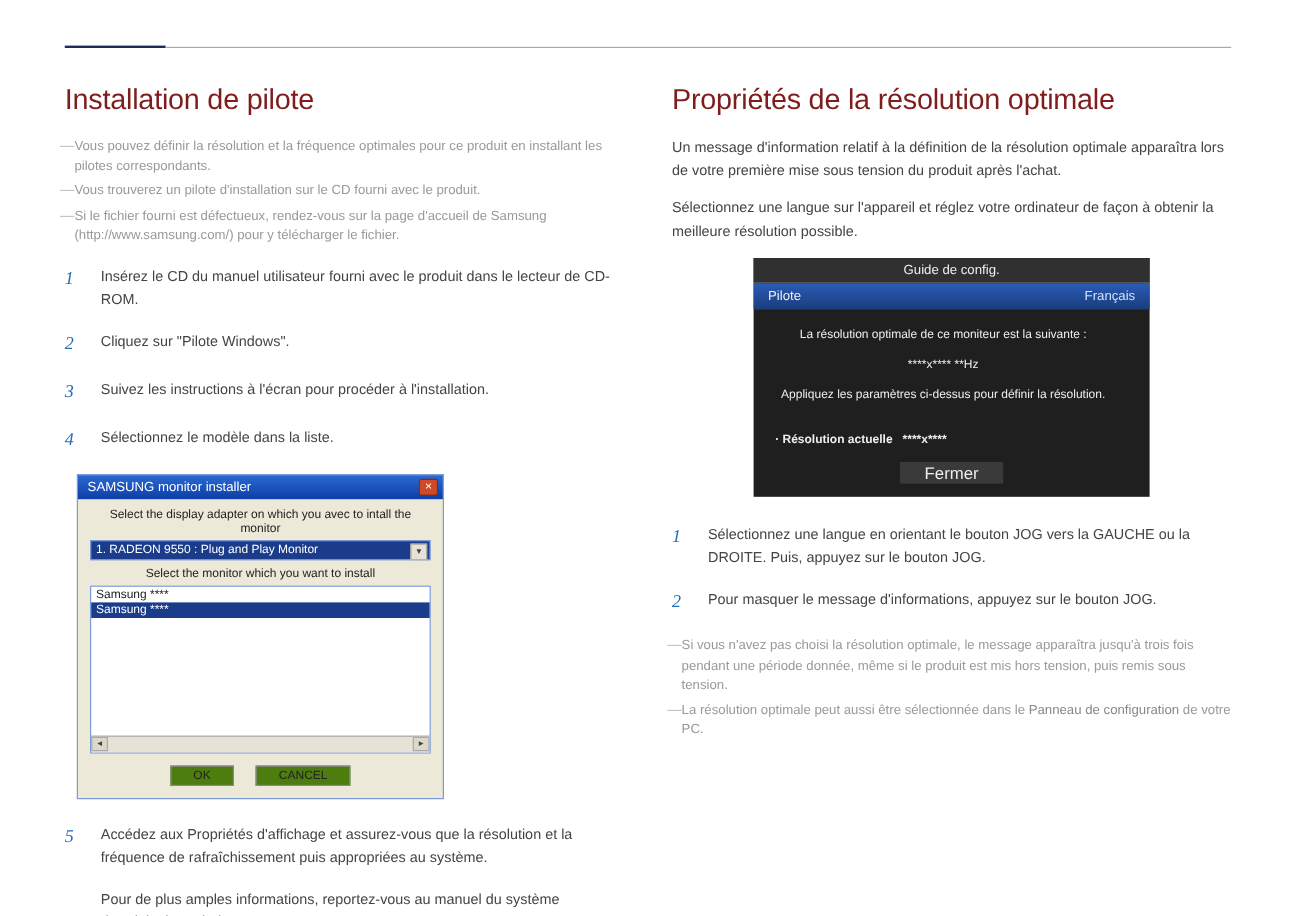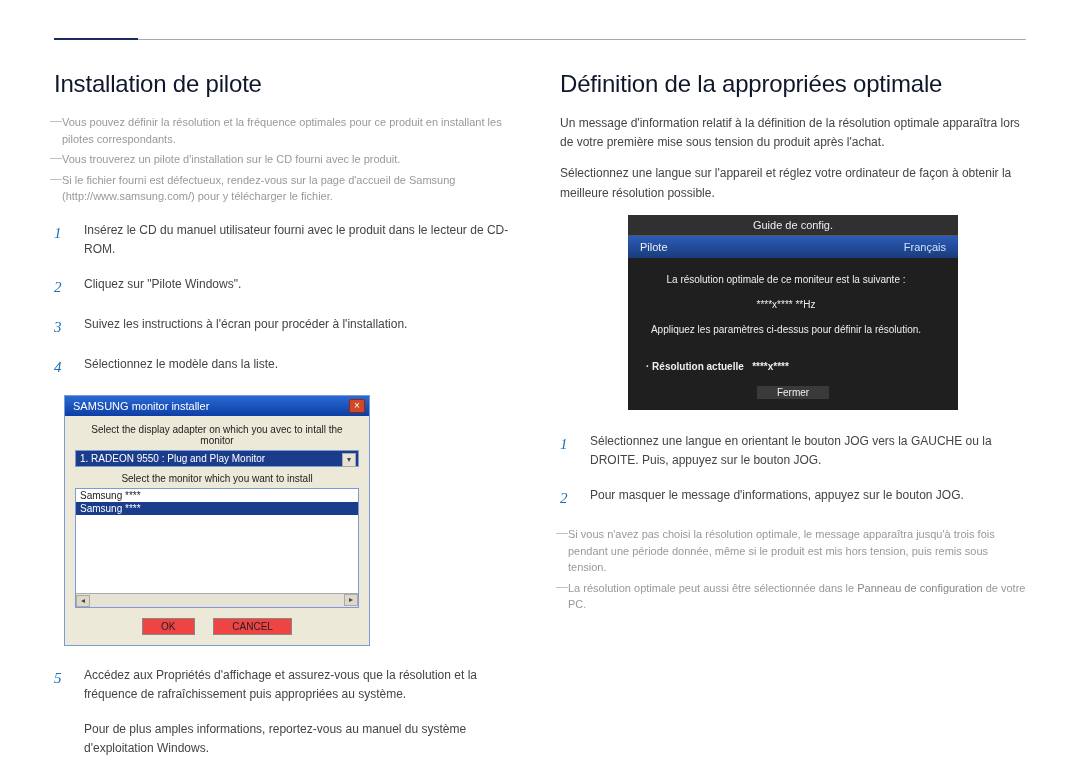--- a/index.html
+++ b/index.html
@@ -3,59 +3,59 @@
   <meta charset="utf-8">
   <style>
     * { margin: 0; padding: 0; box-sizing: border-box; }
     body { font-family: Arial, Helvetica, sans-serif; background: #fff; color: #333; width: 1080px; }
     .page { padding: 38px 54px 30px 54px; }
     .header-rule { display: flex; align-items: center; margin-bottom: 30px; }
     .header-rule .thick { width: 84px; height: 2px; background: #1a2b5e; }
     .header-rule .thin { flex: 1; height: 1px; background: #aaa; margin-left: 0; }
     .columns { display: flex; gap: 40px; }
     .col { flex: 1; min-width: 0; }
-    h2.section-title { color: #0f172a; font-weight: 400; font-size: 24px; letter-spacing: -0.2px; margin-bottom: 16px; }
+    h2.section-title { color: #7f1d1d; font-weight: 400; font-size: 24px; letter-spacing: -0.2px; margin-bottom: 16px; }
     .note-list { list-style: none; margin-bottom: 16px; }
     .note-list li { color: #999; font-size: 11px; line-height: 1.5; position: relative; padding-left: 8px; margin-bottom: 4px; }
     .note-list li::before { content: "―"; position: absolute; left: -4px; top: -2px; color: #bbb; font-size: 12px; }
     .steps { list-style: none; }
     .steps li { display: flex; gap: 14px; font-size: 12px; color: #444; line-height: 1.6; margin-bottom: 16px; }
     .steps li .num { color: #1d6fb8; font-size: 15px; font-style: italic; font-family: Georgia, serif; flex: 0 0 16px; }
     .steps li .txt { flex: 1; }
     .para { font-size: 12px; color: #444; line-height: 1.6; margin-bottom: 12px; }
     .note-list.small li { font-size: 11px; }
     .strong-ref { font-weight: 400; color: #888; }
     
     .win-dialog { width: 306px; margin: 10px 0 20px 10px; border: 1px solid #7b9bd6; background: #ece9d8; font-family: Tahoma, sans-serif; }
     .win-title { background: linear-gradient(#2a6ad3, #0d3ea5); color: #fff; display: flex; justify-content: space-between; align-items: center; padding: 3px 4px 3px 8px; font-size: 11px; gap: 48px; }
     .win-title .close-box { width: 16px; height: 14px; background: #d04a2a; color: #fff; text-align: center; line-height: 12px; font-size: 10px; border: 1px solid #8b2a10; border-radius: 2px; }
     .win-body { padding: 8px 10px 10px 10px; font-size: 10px; color: #222; }
     .win-body .lbl { text-align: center; font-size: 10px; margin-bottom: 4px; color: #222; }
     .combo { width: 100%; border: 1px solid #7b9bd6; background: #fff; padding: 0; margin-bottom: 6px; position: relative; }
     .combo .sel { background: #1a3c8a; color: #fff; padding: 2px 4px; font-size: 10px; }
     .combo .arrow { position: absolute; right: 2px; top: 2px; width: 14px; height: 14px; background: #e6e2d6; border: 1px solid #aaa; text-align: center; line-height: 12px; font-size: 8px; color: #444; }
-    .listbox { width: 100%; height: 120px; border: 1px solid #7b9bd6; background: #fff; padding: 0; font-size: 10px; position: relative; }
+    .listbox { width: 100%; height: 140px; border: 1px solid #7b9bd6; background: #fff; padding: 0; font-size: 10px; position: relative; }
     .listbox .li1 { padding: 1px 4px; }
     .listbox .li2 { background: #1a3c8a; color: #fff; padding: 1px 4px; }
     .listbox .scroll { position: absolute; bottom: 0; left: 0; right: 0; height: 14px; background: #e6e2d6; border-top: 1px solid #aaa; }
     .listbox .scroll .arrow-l, .listbox .scroll .arrow-r { width: 14px; height: 12px; background: #ddd8c8; border: 1px solid #aaa; display: inline-block; text-align: center; font-size: 8px; line-height: 10px; color: #444; }
     .listbox .scroll .arrow-r { float: right; }
     .win-buttons { text-align: center; margin-top: 10px; }
-    .win-buttons .btn { display: inline-block; background: #ef4444; border: 1px solid #888; padding: 2px 18px; font-size: 10px; margin: 0 8px; }
+    .win-buttons .btn { display: inline-block; background: #4d7c0f; border: 1px solid #888; padding: 2px 18px; font-size: 10px; margin: 0 8px; }
     
     .osd { width: 330px; background: #1f1f1f; color: #eee; font-size: 11px; margin: 6px auto 22px auto; padding-bottom: 12px; }
     .osd .osd-title { text-align: center; background: #303030; padding: 4px 0; font-size: 11px; }
     .osd .sep { height: 1px; background: #555; }
     .osd .row-lang { display: flex; justify-content: space-between; background: linear-gradient(#2b5cb8, #1a3c7a); padding: 5px 12px; }
     .osd .row-lang .rgt { color: #cfe2ff; }
     .osd .osd-body { padding: 16px 18px 12px 4px; text-align: center; }
     .osd .osd-body .line { margin-bottom: 14px; font-size: 10px; }
     .osd .res-actual { text-align: left; padding: 0 18px; font-size: 10px; font-weight: bold; }
     .osd .close-row { text-align: center; margin-top: 14px; }
-    .osd .close-btn { background: #3a3a3a; padding: 1px 20px; font-size: 10px; }
+    .osd .close-btn { background: #3a3a3a; padding: 1px 20px; font-size: 14px; }
   </style>
 </head>
 <body>
 
 <div class="page">
 
   <div class="header-rule">
     <div class="thick"></div>
     <div class="thin"></div>
   </div>
@@ -121,21 +121,21 @@
         <li>
             <span class="num">5</span>
             <span class="txt">Accédez aux Propriétés d'affichage et assurez-vous que la résolution et la fréquence de rafraîchissement puis appropriées au système.</span>
           </li>
       </ul>
 
       <p class="para" style="margin-left:30px">Pour de plus amples informations, reportez-vous au manuel du système d'exploitation Windows.</p>
     </div>
 
     <div class="col">
-      <h2 class="section-title">Définition de la appropriées optimale</h2>
+      <h2 class="section-title">Propriétés de la résolution optimale</h2>
 
       <p class="para">Un message d'information relatif à la définition de la résolution optimale apparaîtra lors de votre première mise sous tension du produit après l'achat.</p>
       <p class="para">Sélectionnez une langue sur l'appareil et réglez votre ordinateur de façon à obtenir la meilleure résolution possible.</p>
 
       <div class="osd">
         <div class="osd-title">Guide de config.</div>
         <div class="sep"></div>
         <div class="row-lang">
           <span>Pilote</span>
           <span class="rgt">Français</span>

